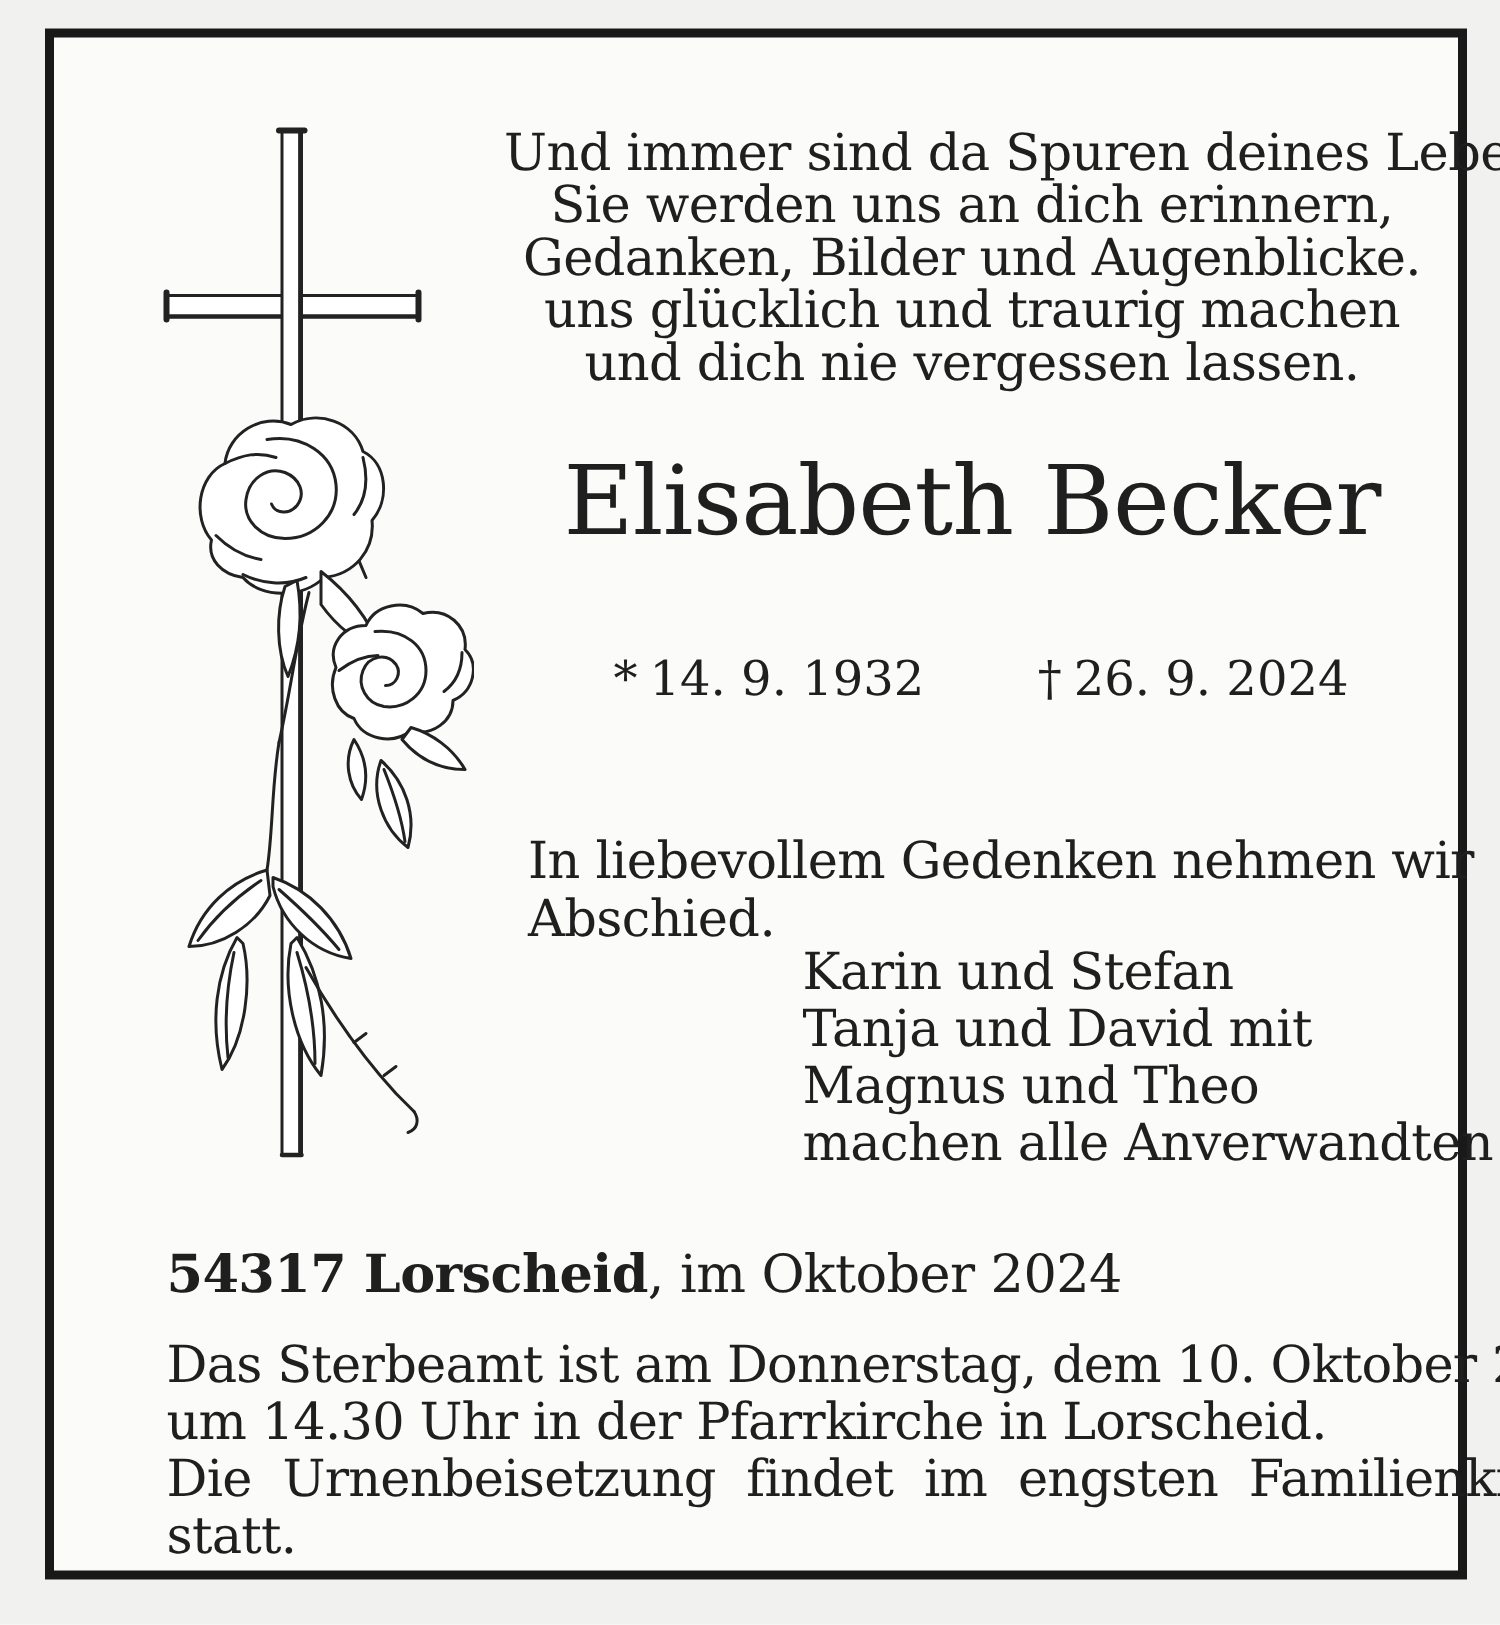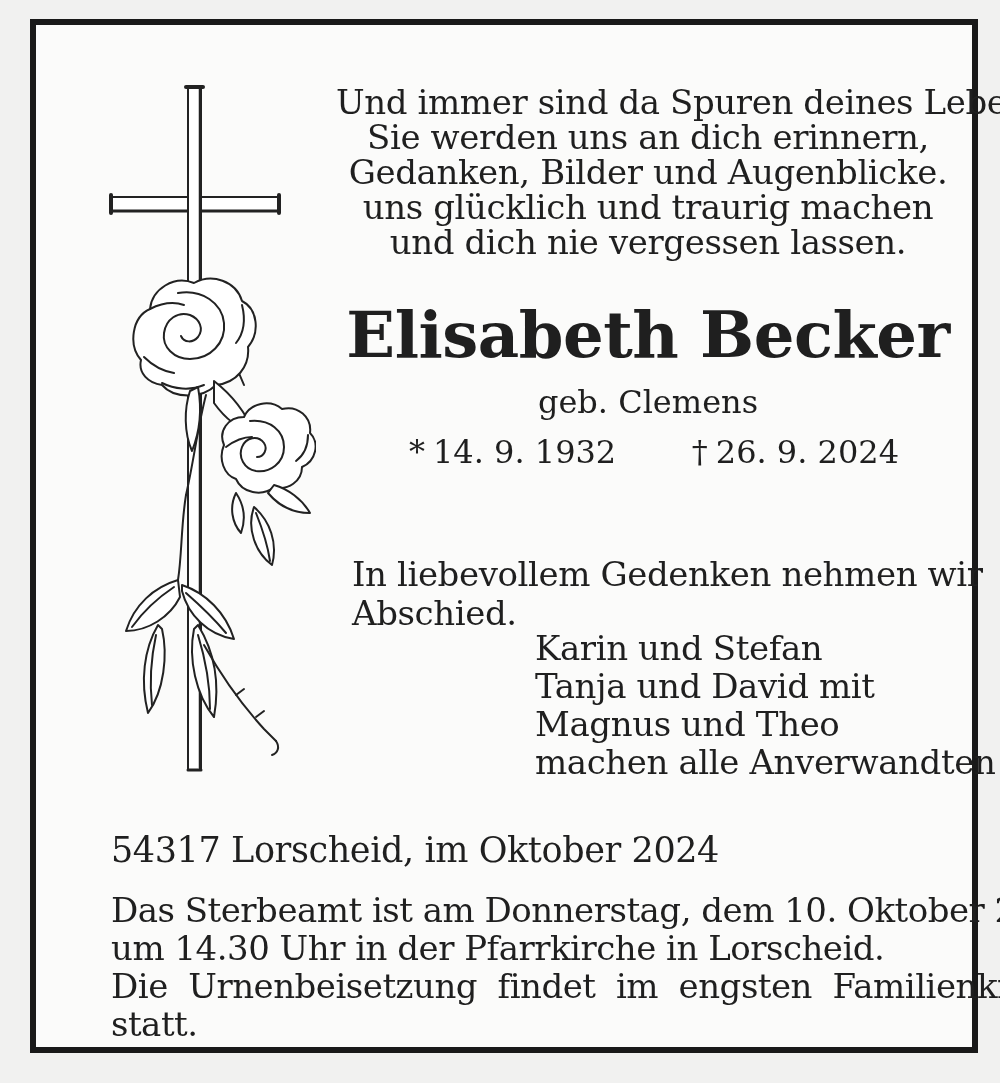--- a/index.html
+++ b/index.html
@@ -29,21 +29,21 @@
     left: 300px; top: 60px; width: 624px;
     text-align: center;
     font-size: 34px; line-height: 35px;
     letter-spacing: -0.4px;
   }
   .title {
     position: absolute;
     left: 300px; top: 276px; width: 624px;
     text-align: center;
     font-size: 64px; line-height: 68px;
-    font-weight: bold;
+    font-weight: normal;
     letter-spacing: -0.5px;
   }
   .maiden {
     position: absolute;
     left: 300px; top: 360px; width: 624px;
     text-align: center;
     font-size: 32px; line-height: 34px;
   }
   .dates {
     position: absolute;
@@ -65,21 +65,21 @@
     font-size: 34px; line-height: 38px;
     letter-spacing: -0.4px;
     margin-left: 32px;
   }
   .city-line {
     position: absolute;
     left: 75px; top: 806px; width: 868px;
     font-size: 35px; line-height: 38px;
     letter-spacing: -0.4px;
   }
-  .city-line .bold { font-weight: normal; }
+  .city-line .bold { font-weight: bold; }
   .service {
     position: absolute;
     left: 75px; top: 866px; width: 870px;
     font-size: 34px; line-height: 38px;
     letter-spacing: -0.5px;
   }
   .service .justified { word-spacing: 0.30em; }
   .line { white-space: nowrap; }
 </style>
 </head>
@@ -150,21 +150,20 @@
   <div class="poem">
     <div class="line">Und immer sind da Spuren deines Lebens,</div>
     <div class="line">Sie werden uns an dich erinnern,</div>
     <div class="line">Gedanken, Bilder und Augenblicke.</div>
     <div class="line">uns glücklich und traurig machen</div>
     <div class="line">und dich nie vergessen lassen.</div>
   </div>
 
   <div class="title">Elisabeth Becker</div>
 
-  <div class="maiden">geb. Clemens</div>
 
   <div class="dates">
     <span class="line"><span class="sym">*</span><span>14. 9. 1932</span></span>
     <span class="line"><span class="sym">†</span><span>26. 9. 2024</span></span>
   </div>
 
   <div class="condolence">
     <div class="line">In liebevollem Gedenken nehmen wir</div>
     <div class="line">Abschied.</div>
   </div>

